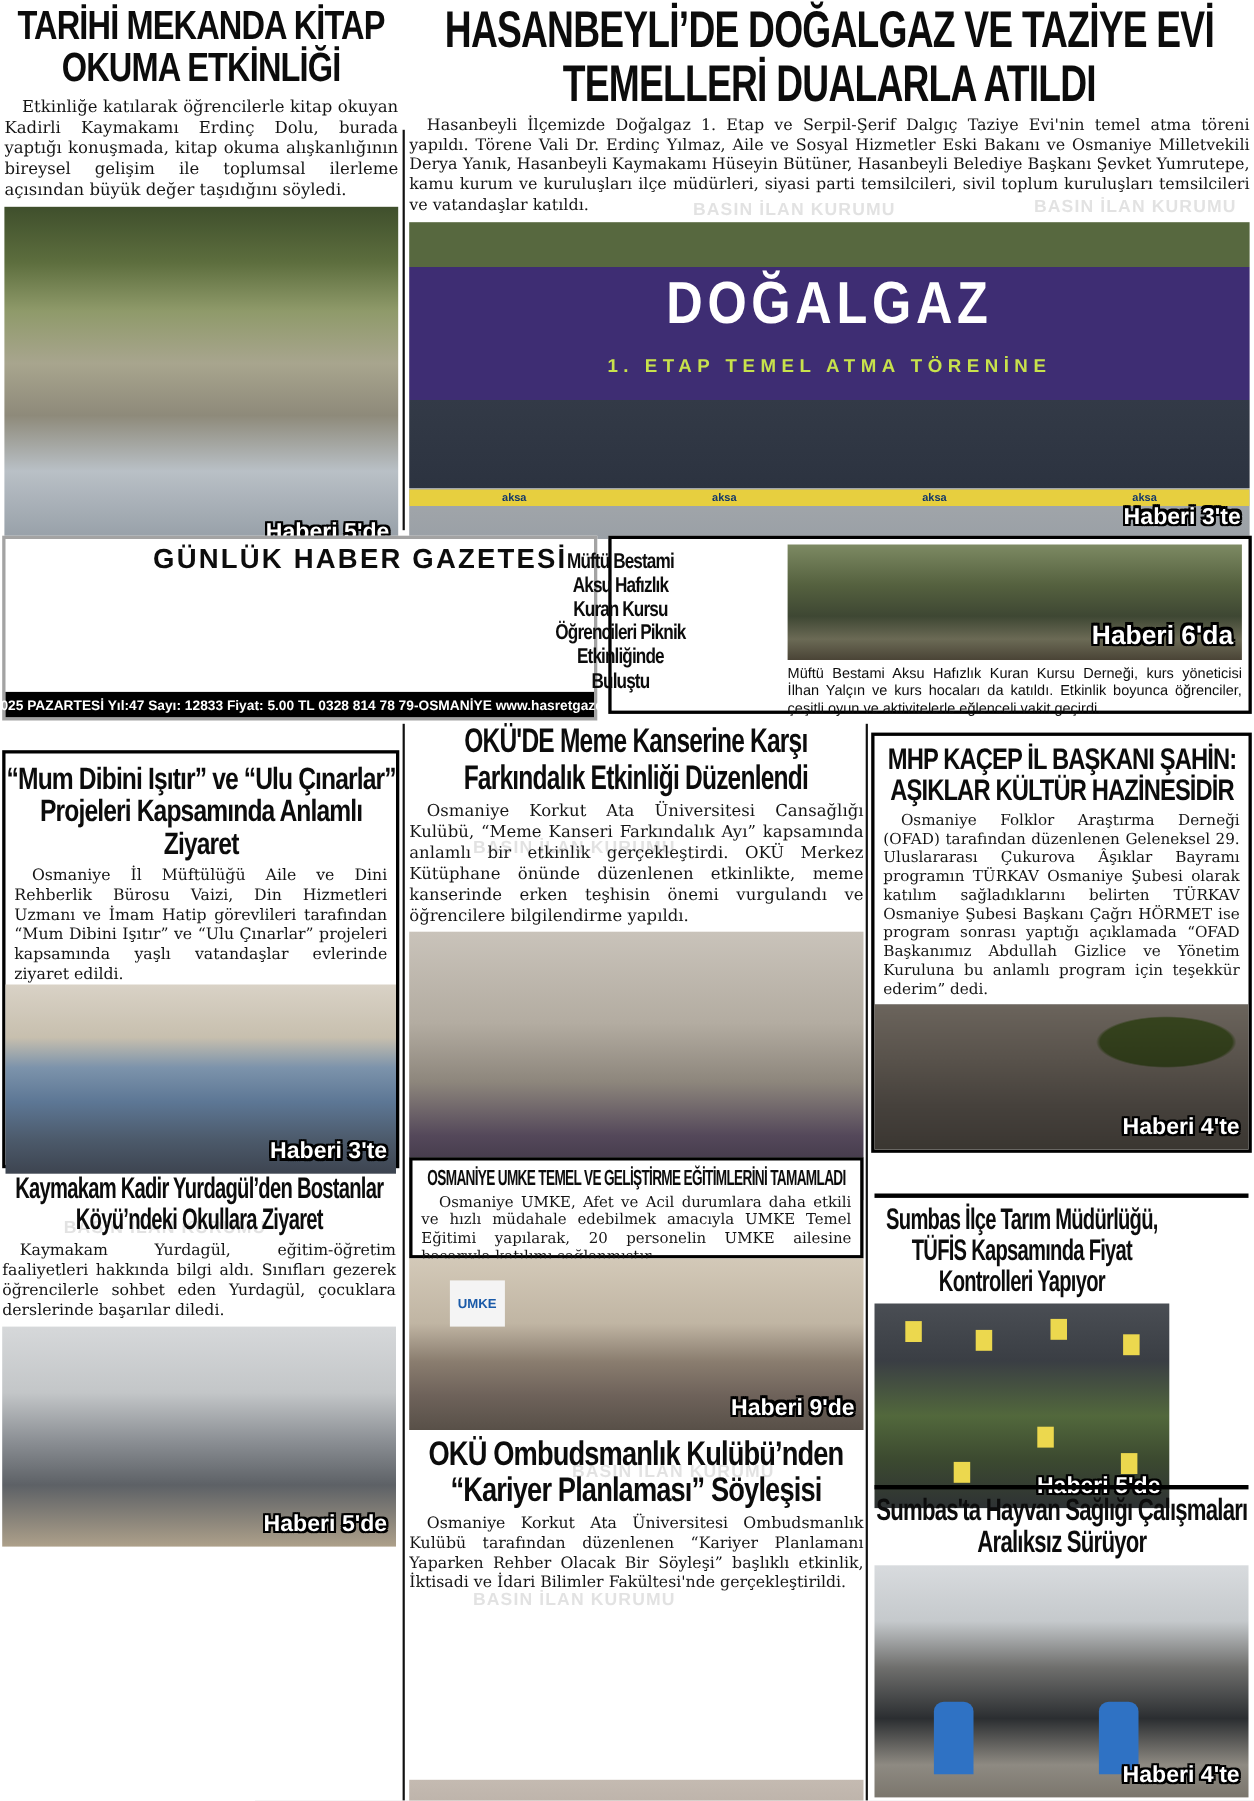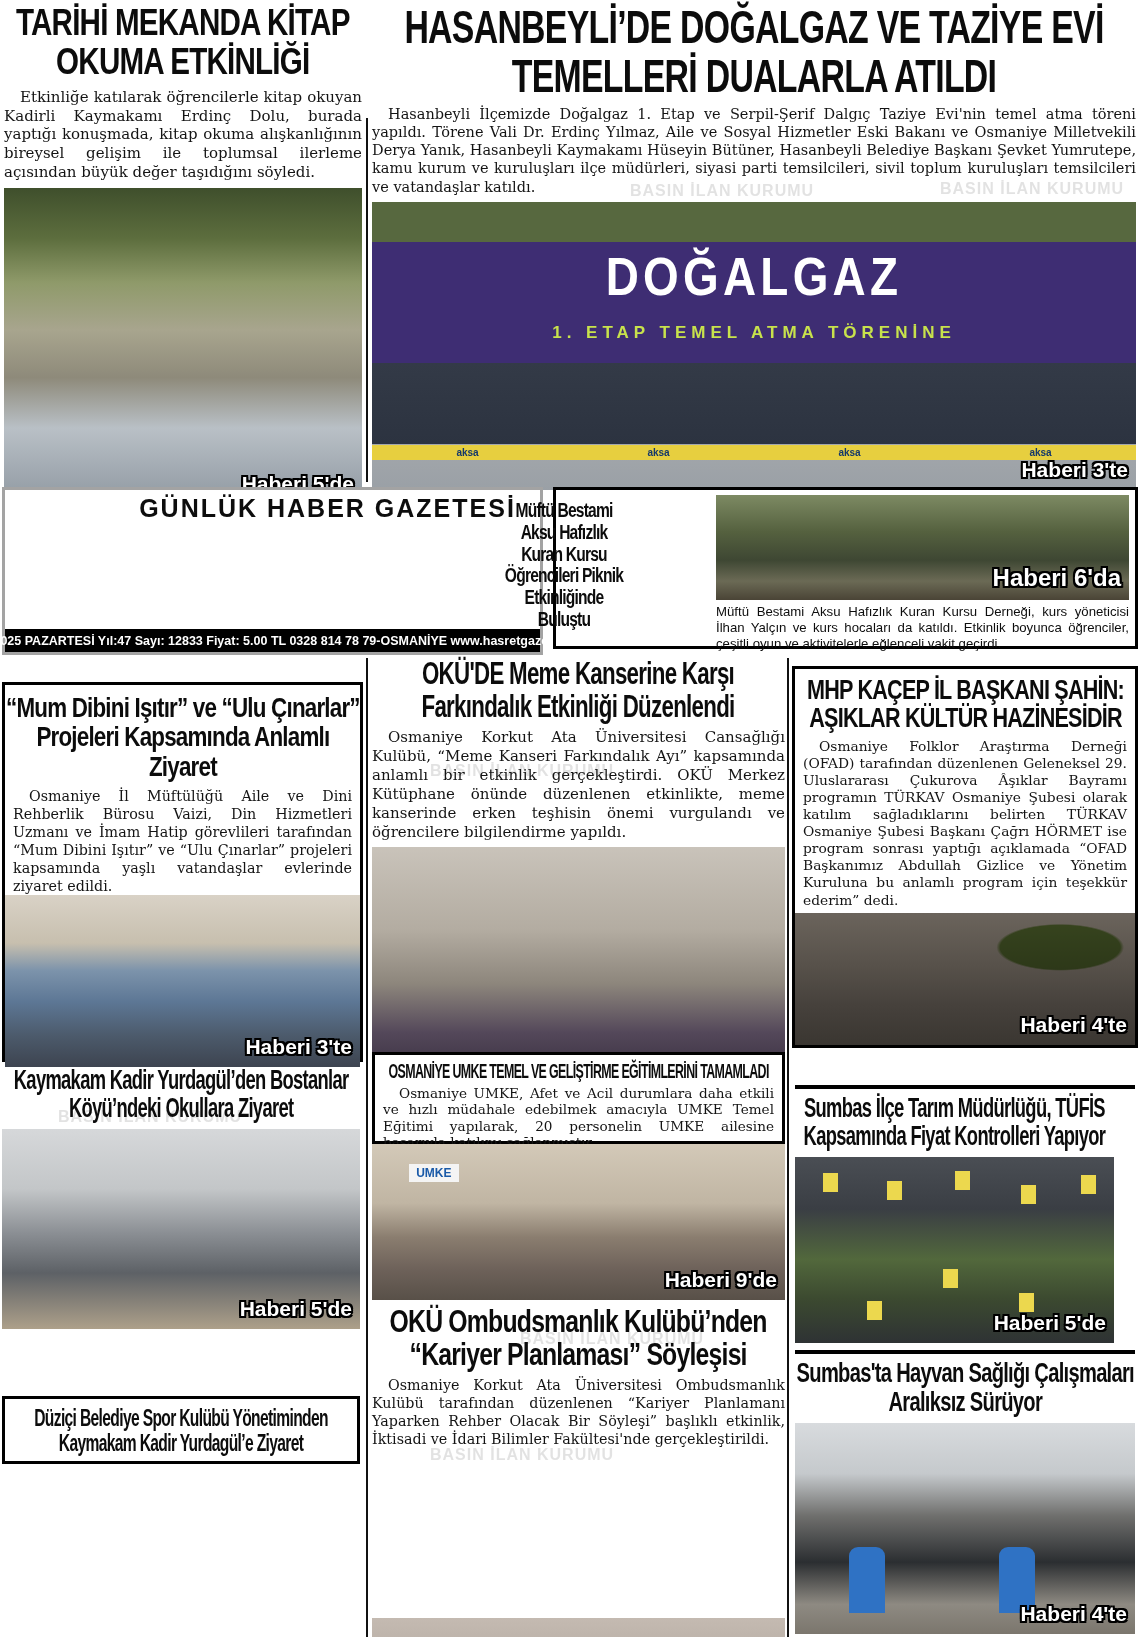--- a/index.html
+++ b/index.html
@@ -32,21 +32,21 @@
       justify-content:center;white-space:nowrap;}
   .banner-t{position:absolute;left:0;right:0;top:15%;text-align:center;color:#fff;
       font:bold 54px "Liberation Sans",sans-serif;letter-spacing:5px;transform:scaleX(.85);}
   .banner-s{position:absolute;left:0;right:0;top:42%;text-align:center;color:#c8e24c;
       font:bold 17px "Liberation Sans",sans-serif;letter-spacing:5px;}
   .tape{position:absolute;left:0;right:0;bottom:30px;height:15px;background:#e7cf3f;
       display:flex;justify-content:space-around;align-items:center;
       font:bold 10px "Liberation Sans",sans-serif;color:#14386b;}
   .caption{font-family:Liberation Sans, sans-serif;font-size:13.2px;line-height:1.22;text-align:justify;}
   .umke-sign{position:absolute;left:9%;top:13%;background:#f4f4f4;color:#1a5aa8;
-      font:bold 12px "Liberation Sans",sans-serif;padding:2px 7px;}
+      font:bold 12px "Liberation Sans",sans-serif;padding:14px 7px;}
   .tags{position:absolute;width:15px;height:19px;background:#ecd84e;top:16px;left:28px;
       box-shadow:64px 8px 0 #ecd84e,132px -2px 0 #ecd84e,198px 12px 0 #ecd84e,
                  258px 2px 0 #ecd84e,296px 26px 0 #ecd84e,196px 120px 0 #ecd84e,
                  44px 128px 0 #ecd84e,120px 96px 0 #ecd84e;}
   .worker{position:absolute;bottom:10%;width:36px;height:66px;border-radius:9px 9px 0 0;
       background:#2f72c4;}
 </style>
 </head>
 <body>
 
@@ -123,20 +123,21 @@
   <div class="abs box" style="left:792px;top:666px;width:340px;height:376px;display:flex;flex-direction:column">
     <div class="hl sq80" style="font-size:27px;margin-top:7px">MHP KAÇEP İL BAŞKANI ŞAHİN: AŞIKLAR KÜLTÜR HAZİNESİDİR</div>
     <div class="bd" style="font-size:13.8px;line-height:1.24;margin:5px 8px 4px">Osmaniye Folklor Araştırma Derneği (OFAD) tarafından düzenlenen Geleneksel 29. Uluslararası Çukurova Âşıklar Bayramı programın  TÜRKAV Osmaniye  Şubesi olarak katılım sağladıklarını belirten TÜRKAV Osmaniye Şubesi Başkanı Çağrı HÖRMET ise program sonrası yaptığı açıklamada “OFAD Başkanımız Abdullah Gizlice  ve Yönetim Kuruluna bu anlamlı program için teşekkür ederim” dedi.</div>
     <div class="ph" style="flex:1;background:linear-gradient(180deg,#6b645c 0%,#57514a 40%,#46413c 70%,#3a3631 100%),radial-gradient(ellipse at 78% 26%,#86b356 0 16%,transparent 17%);background-blend-mode:multiply">
       <span class="badge">Haberi 4'te</span>
     </div>
   </div>
 
   <div class="abs" style="left:2px;top:1066px;width:358px">
     <div class="hl sq68" style="font-size:27px">Kaymakam Kadir Yurdagül’den Bostanlar Köyü’ndeki Okullara Ziyaret</div>
+    <div class="bd" style="font-size:14.3px;margin-top:5px">Kaymakam Yurdagül, eğitim-öğretim faaliyetleri hakkında bilgi aldı. Sınıfları gezerek öğrencilerle sohbet eden Yurdagül, çocuklara derslerinde başarılar diledi.</div>
     <div class="ph" style="height:200px;margin-top:6px;background:linear-gradient(180deg,#d6d8da 0%,#c3c6c8 30%,#8b8f94 52%,#5d6166 72%,#ada08a 100%)">
       <span class="badge">Haberi 5'de</span>
     </div>
   </div>
 
   <div class="abs box" style="left:372px;top:1052px;width:407px;height:86px">
     <div class="hl sq62" style="font-size:20px;margin-top:6px;white-space:nowrap">OSMANİYE UMKE TEMEL VE GELİŞTİRME EĞİTİMLERİNİ TAMAMLADI</div>
     <div class="bd" style="font-size:13.6px;line-height:1.2;margin:3px 8px 0">Osmaniye UMKE, Afet ve Acil durumlara daha etkili ve hızlı müdahale edebilmek amacıyla UMKE Temel Eğitimi yapılarak, 20 personelin UMKE ailesine başarıyla katılımı sağlanmıştır.</div>
   </div>
   <div class="ph abs" style="left:372px;top:1144px;width:413px;height:156px;background:linear-gradient(180deg,#d3c9b8 0%,#c0b5a3 38%,#8a7d6f 60%,#6e625a 80%,#585048 100%)">
@@ -147,35 +148,32 @@
   <div class="abs" style="left:372px;top:1306px;width:413px">
     <div class="hl sq80" style="font-size:31px">OKÜ Ombudsmanlık Kulübü’nden “Kariyer Planlaması” Söyleşisi</div>
     <div class="bd" style="font-size:14.3px;margin-top:5px">Osmaniye Korkut Ata Üniversitesi Ombudsmanlık Kulübü tarafından düzenlenen “Kariyer Planlamanı Yaparken Rehber Olacak Bir Söyleşi” başlıklı etkinlik, İktisadi ve İdari Bilimler Fakültesi'nde gerçekleştirildi.</div>
   </div>
   <div class="ph abs" style="left:372px;top:1462px;width:413px;height:175px;background:linear-gradient(180deg,#c4bab1 0%,#b0a69d 38%,#7d746d 62%,#5a524c 76%,#4b443f 100%)">
     
     
   </div>
 
   <div class="hrule" style="left:795px;top:1085px;width:340px"></div>
-  <div class="abs" style="left:795px;top:1094px;width:319px">
+  <div class="abs" style="left:795px;top:1094px;width:268px">
     <div class="hl sq68" style="font-size:27px">Sumbas İlçe Tarım Müdürlüğü, TÜFİS Kapsamında Fiyat Kontrolleri Yapıyor</div>
     <div class="ph" style="height:186px;margin-top:6px;background:linear-gradient(180deg,#4a4e54 0%,#3a3e44 28%,#52683c 55%,#3c4a30 76%,#2e3234 100%)">
       <div class="tags"></div>
       <span class="badge">Haberi 5'de</span>
     </div>
   </div>
 
   <div class="hrule" style="left:795px;top:1350px;width:340px"></div>
   <div class="abs" style="left:795px;top:1358px;width:340px">
     <div class="hl sq72" style="font-size:28px">Sumbas'ta Hayvan Sağlığı Çalışmaları Aralıksız Sürüyor</div>
     <div class="ph" style="height:211px;margin-top:6px;background:linear-gradient(180deg,#d8dbde 0%,#c5c9cc 24%,#6f6f6d 44%,#2b2e31 66%,#8e8a82 86%,#7b766d 100%)">
       <div class="worker" style="left:16%"></div>
       <div class="worker" style="left:60%"></div>
       <span class="badge">Haberi 4'te</span>
     </div>
   </div>
 
-  <div class="abs box" style="left:2px;top:1396px;width:352px;height:62px">
-    <div class="hl sq65" style="font-size:24px;margin-top:6px">Düziçi Belediye Spor Kulübü Yönetiminden Kaymakam Kadir Yurdagül’e Ziyaret</div>
-  </div>
 
 </div>
 
 </body></html>

